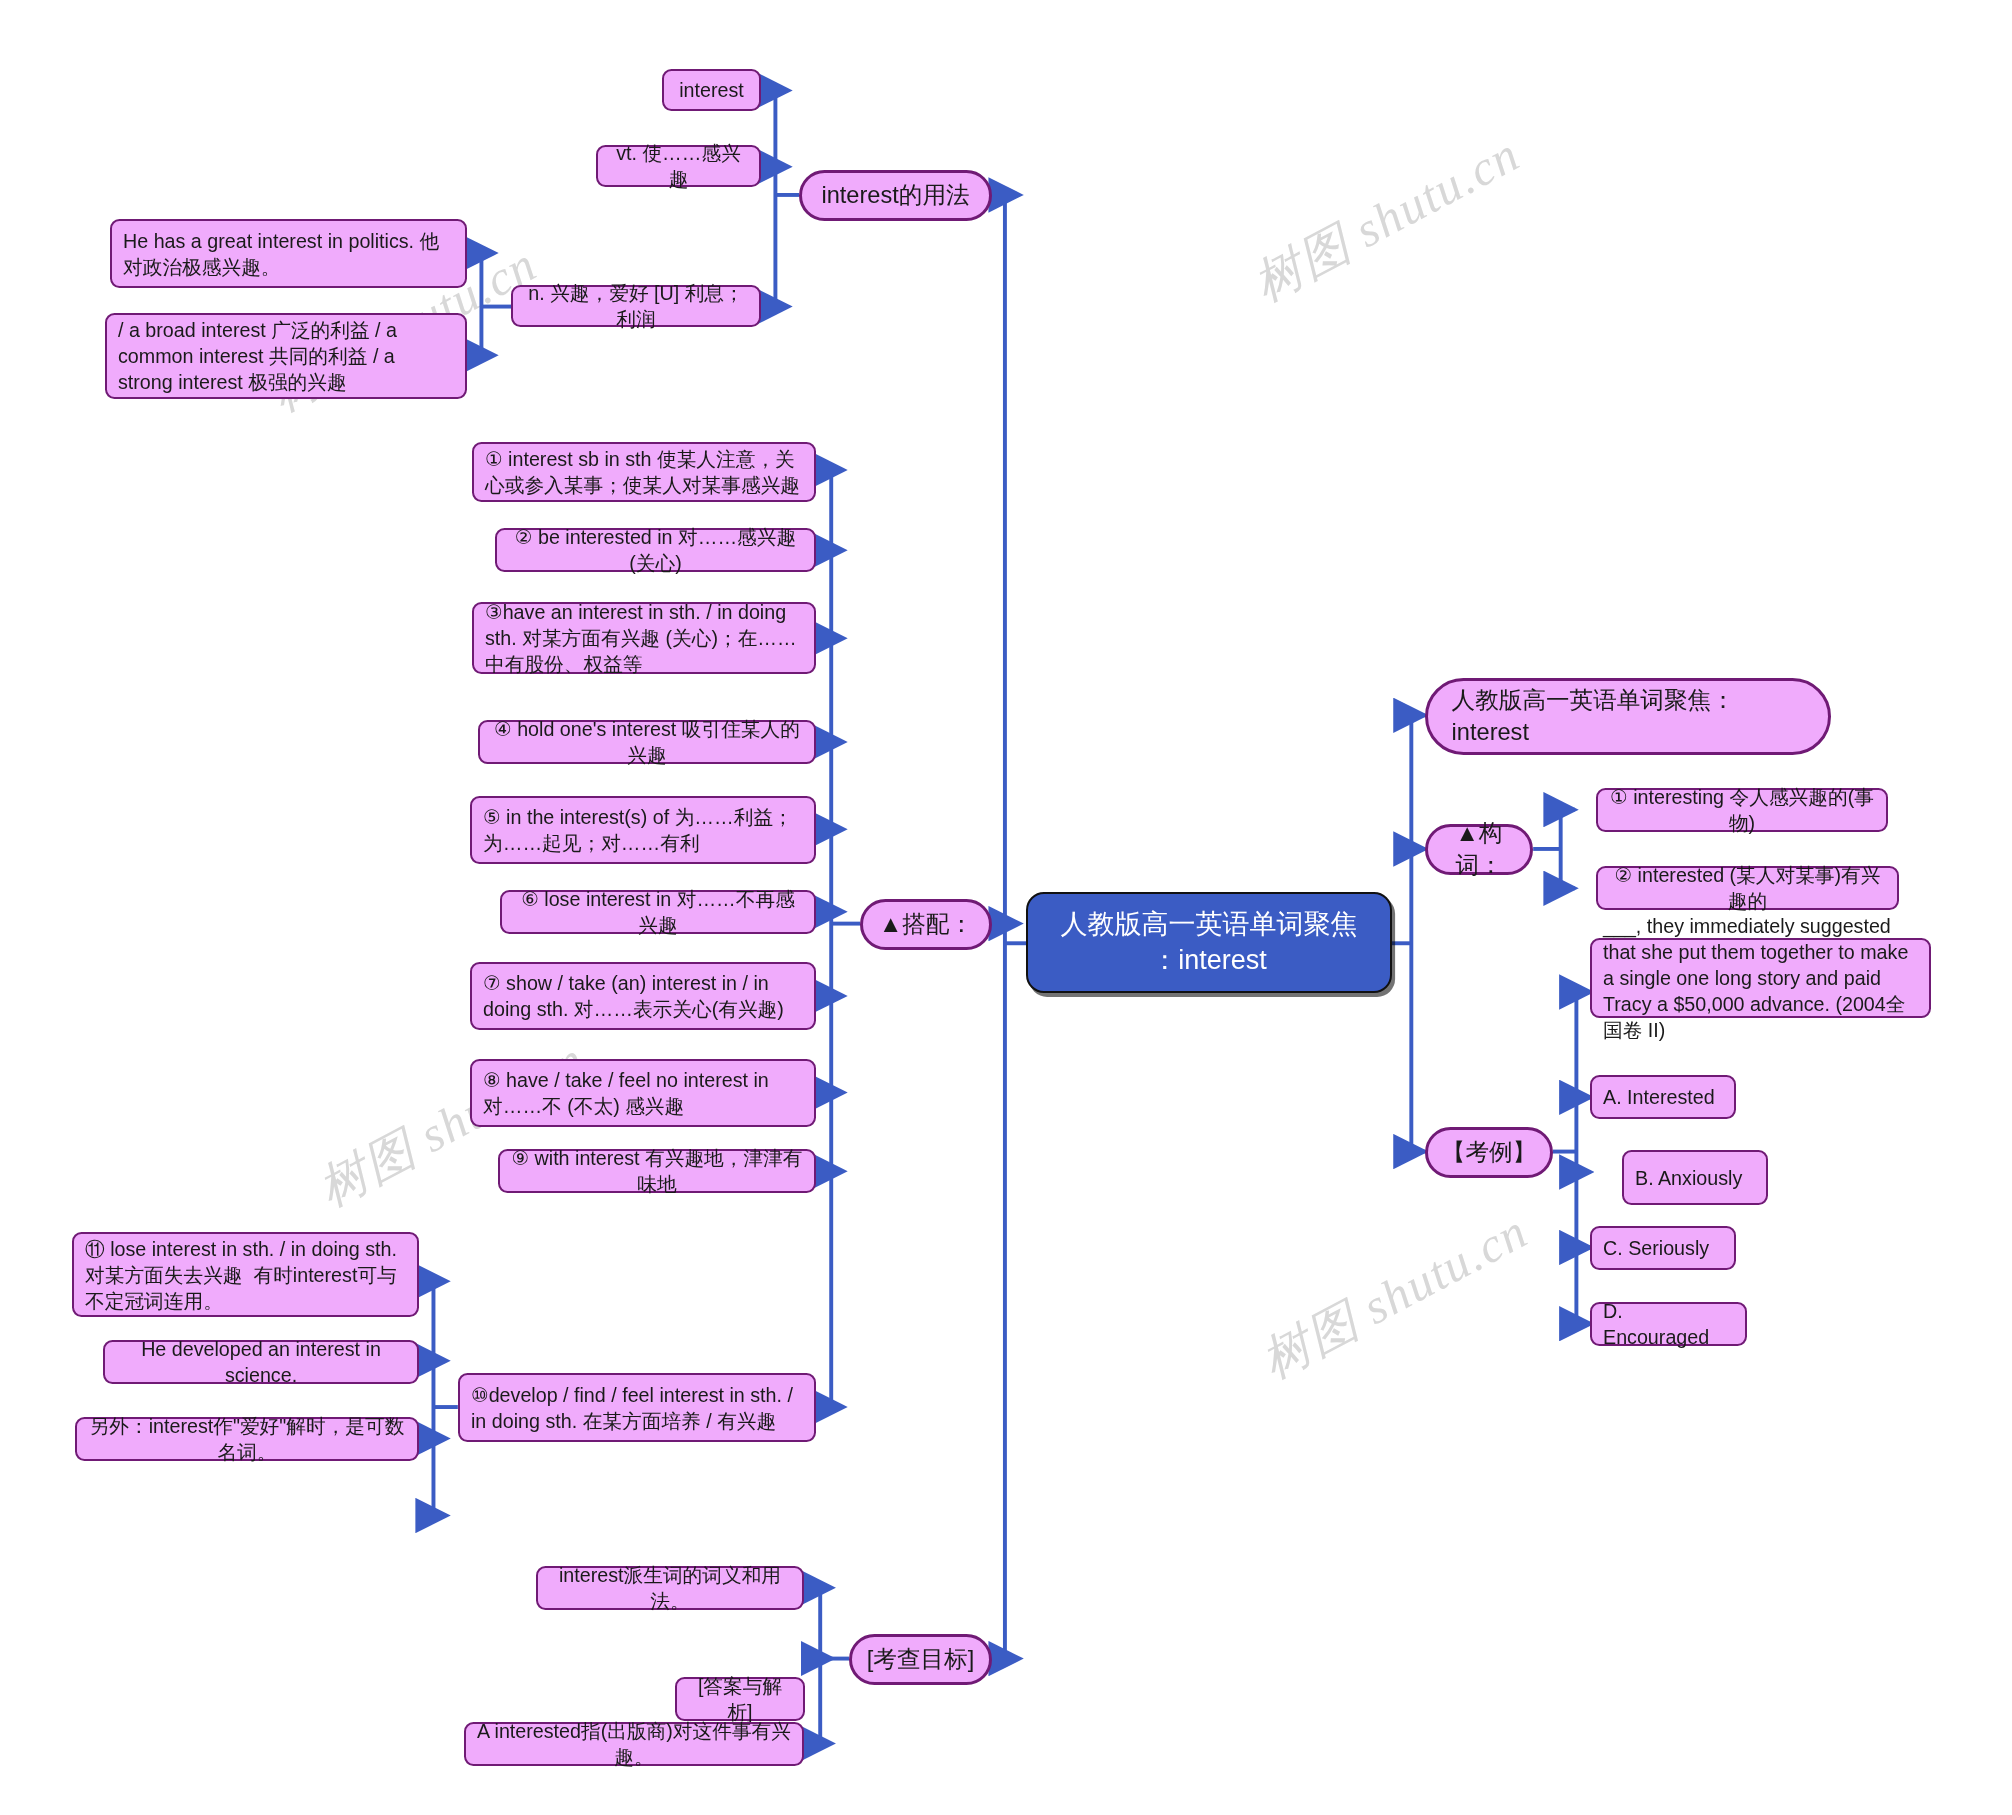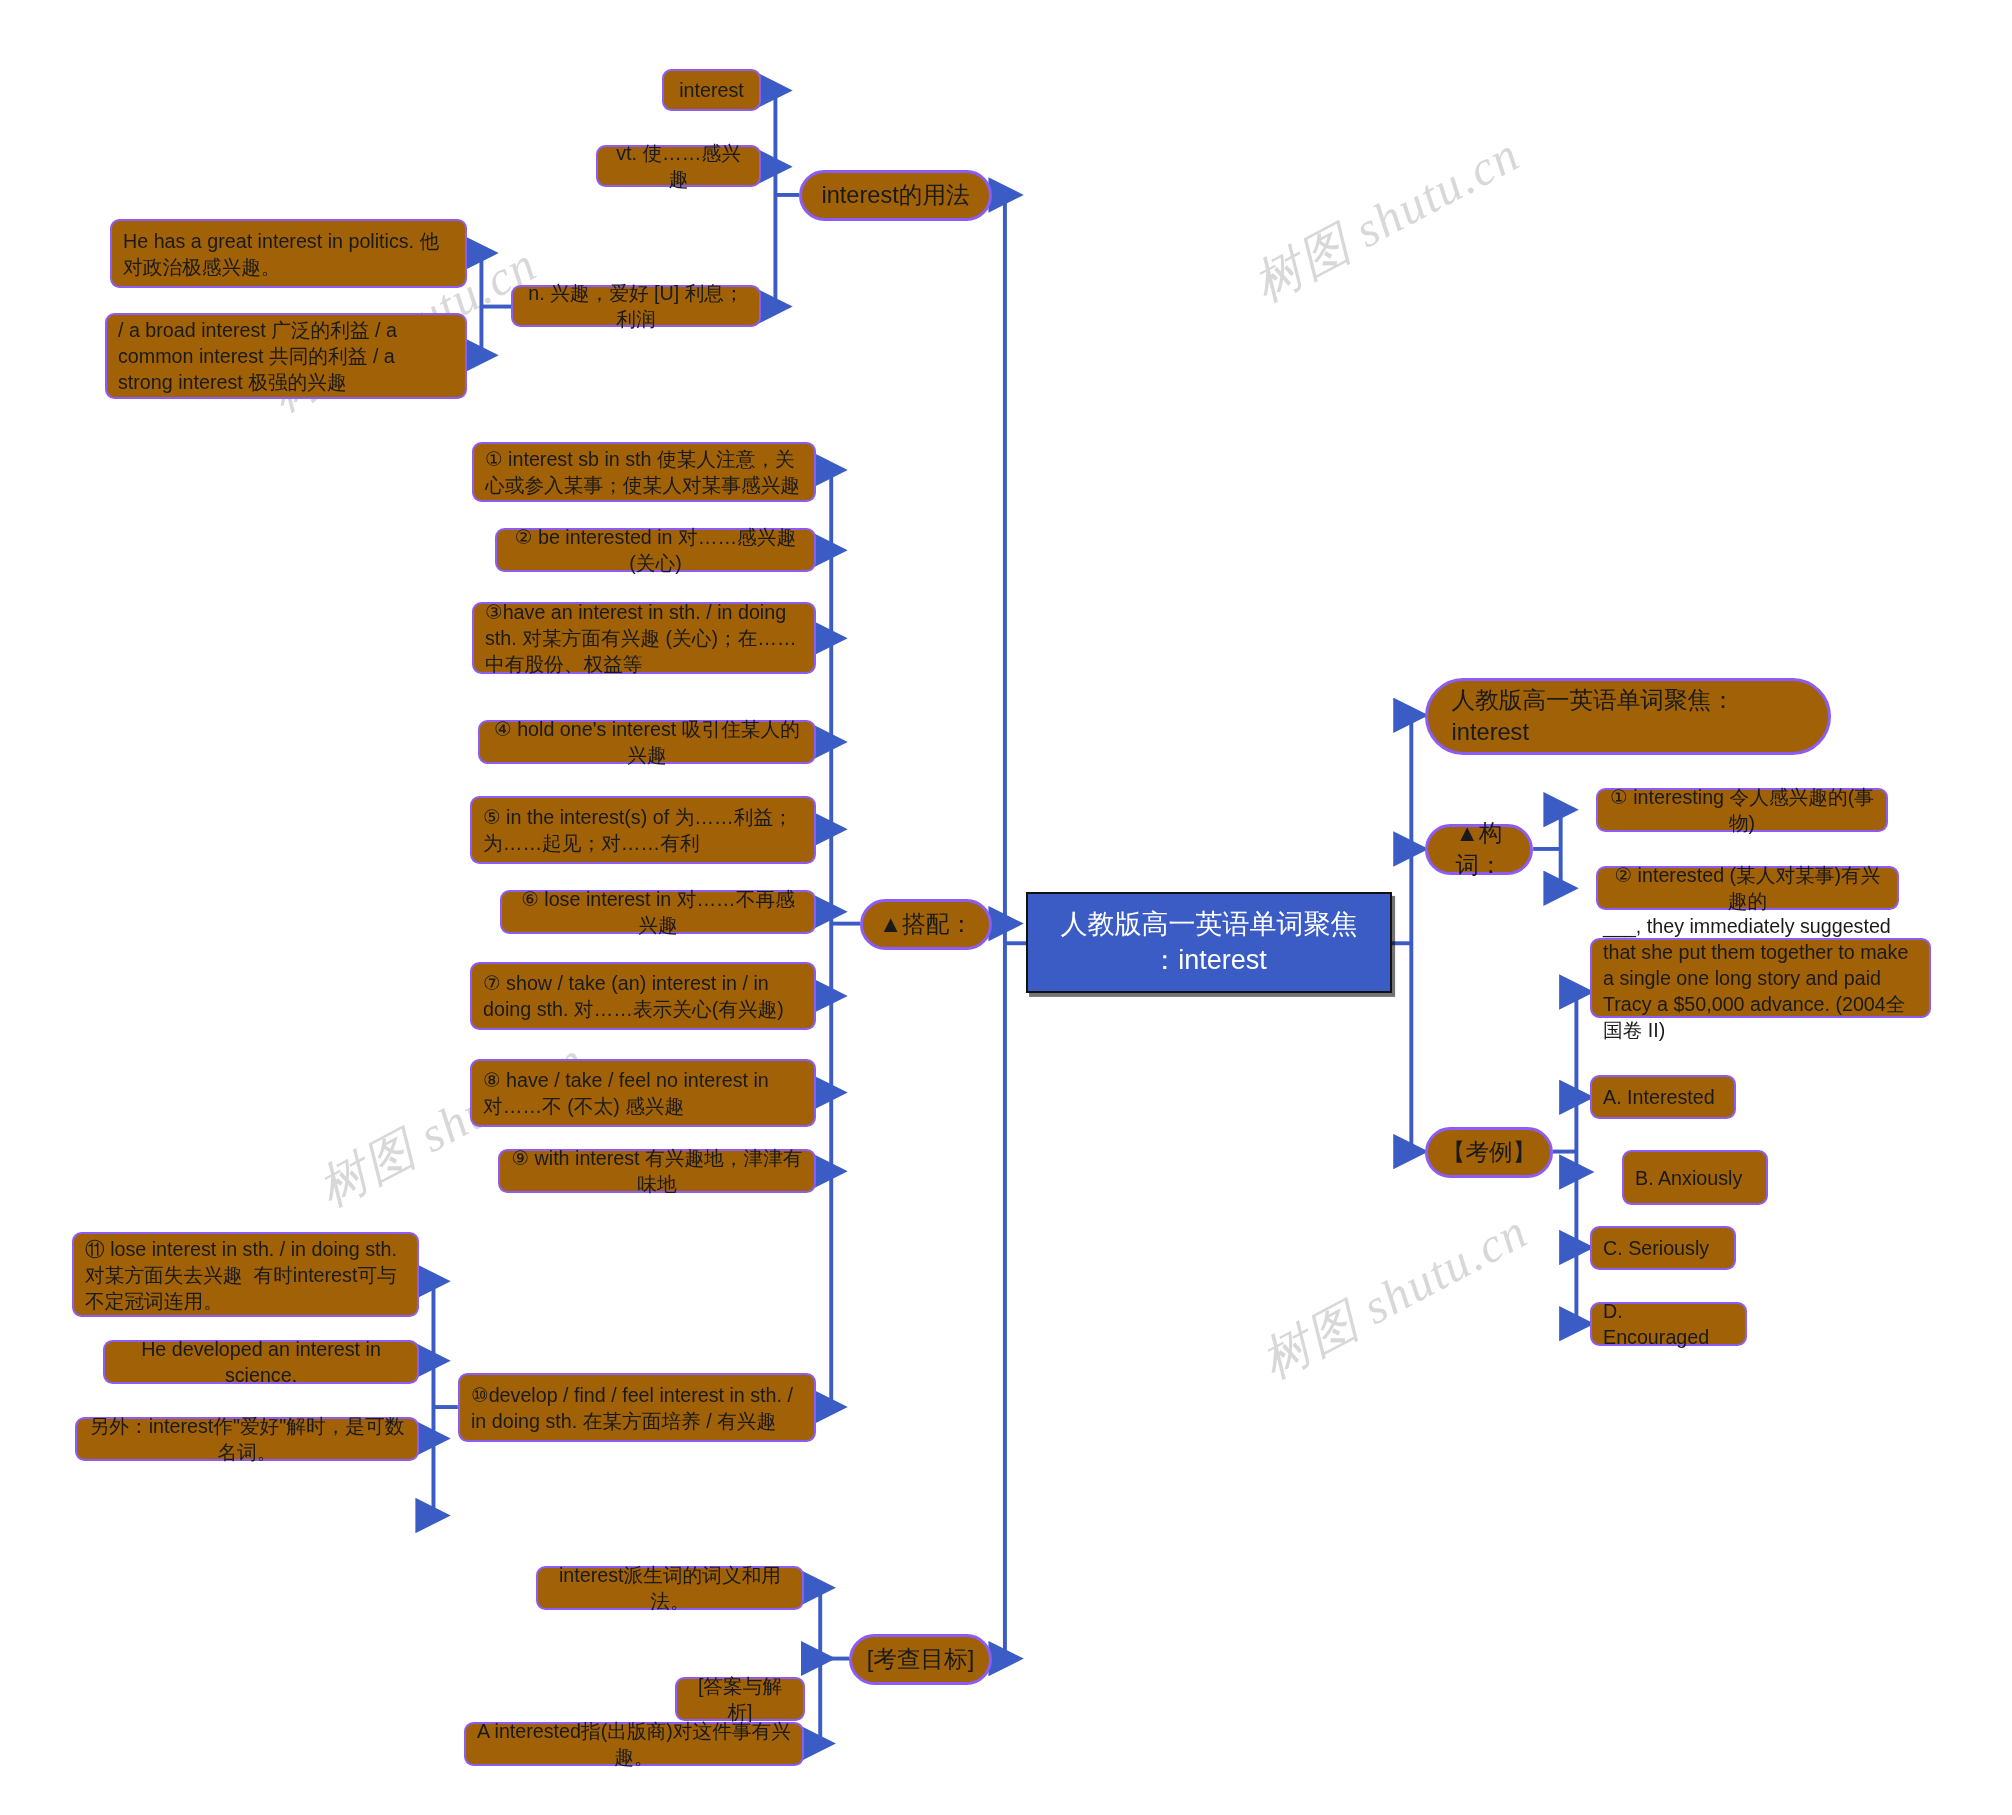--- a/index.html
+++ b/index.html
@@ -39,22 +39,22 @@
     font-size: 49px;
     white-space: nowrap;
     transform: rotate(-28deg);
     transform-origin: left top;
     letter-spacing: 1.6px;
     font-style: italic;
   }
   .node {
     position: absolute;
     box-sizing: border-box;
-    background: #a16207;
-    border: 2px solid #8b5cf6;
+    background: #f0abfc;
+    border: 2px solid #701a75;
     border-radius: 9.4px;
     color: #1a1a1a;
     font-size: 19.7px;
     line-height: 1.32;
     padding: 7.9px 11px;
     display: flex;
     align-items: center;
     z-index: 2;
   }
   .node.center-text { justify-content: center; text-align: center; }
@@ -70,21 +70,21 @@
     border-width: 3.9px;
     justify-content: flex-start;
     text-align: left;
     font-size: 23.6px;
     padding-left: 23.6px;
   }
   .node.root {
     background: #3b5cc4;
     color: #ffffff;
     border: 2.4px solid #111111;
-    border-radius: 0;
+    border-radius: 18px;
     font-size: 27px;
     justify-content: center;
     text-align: center;
     line-height: 1.3;
     box-shadow: 3.1px 3.9px 0 rgba(0,0,0,0.55);
     z-index: 3;
   }
   .node .txt { width: 100%; white-space: pre-wrap; }
 </style>
 </head>

